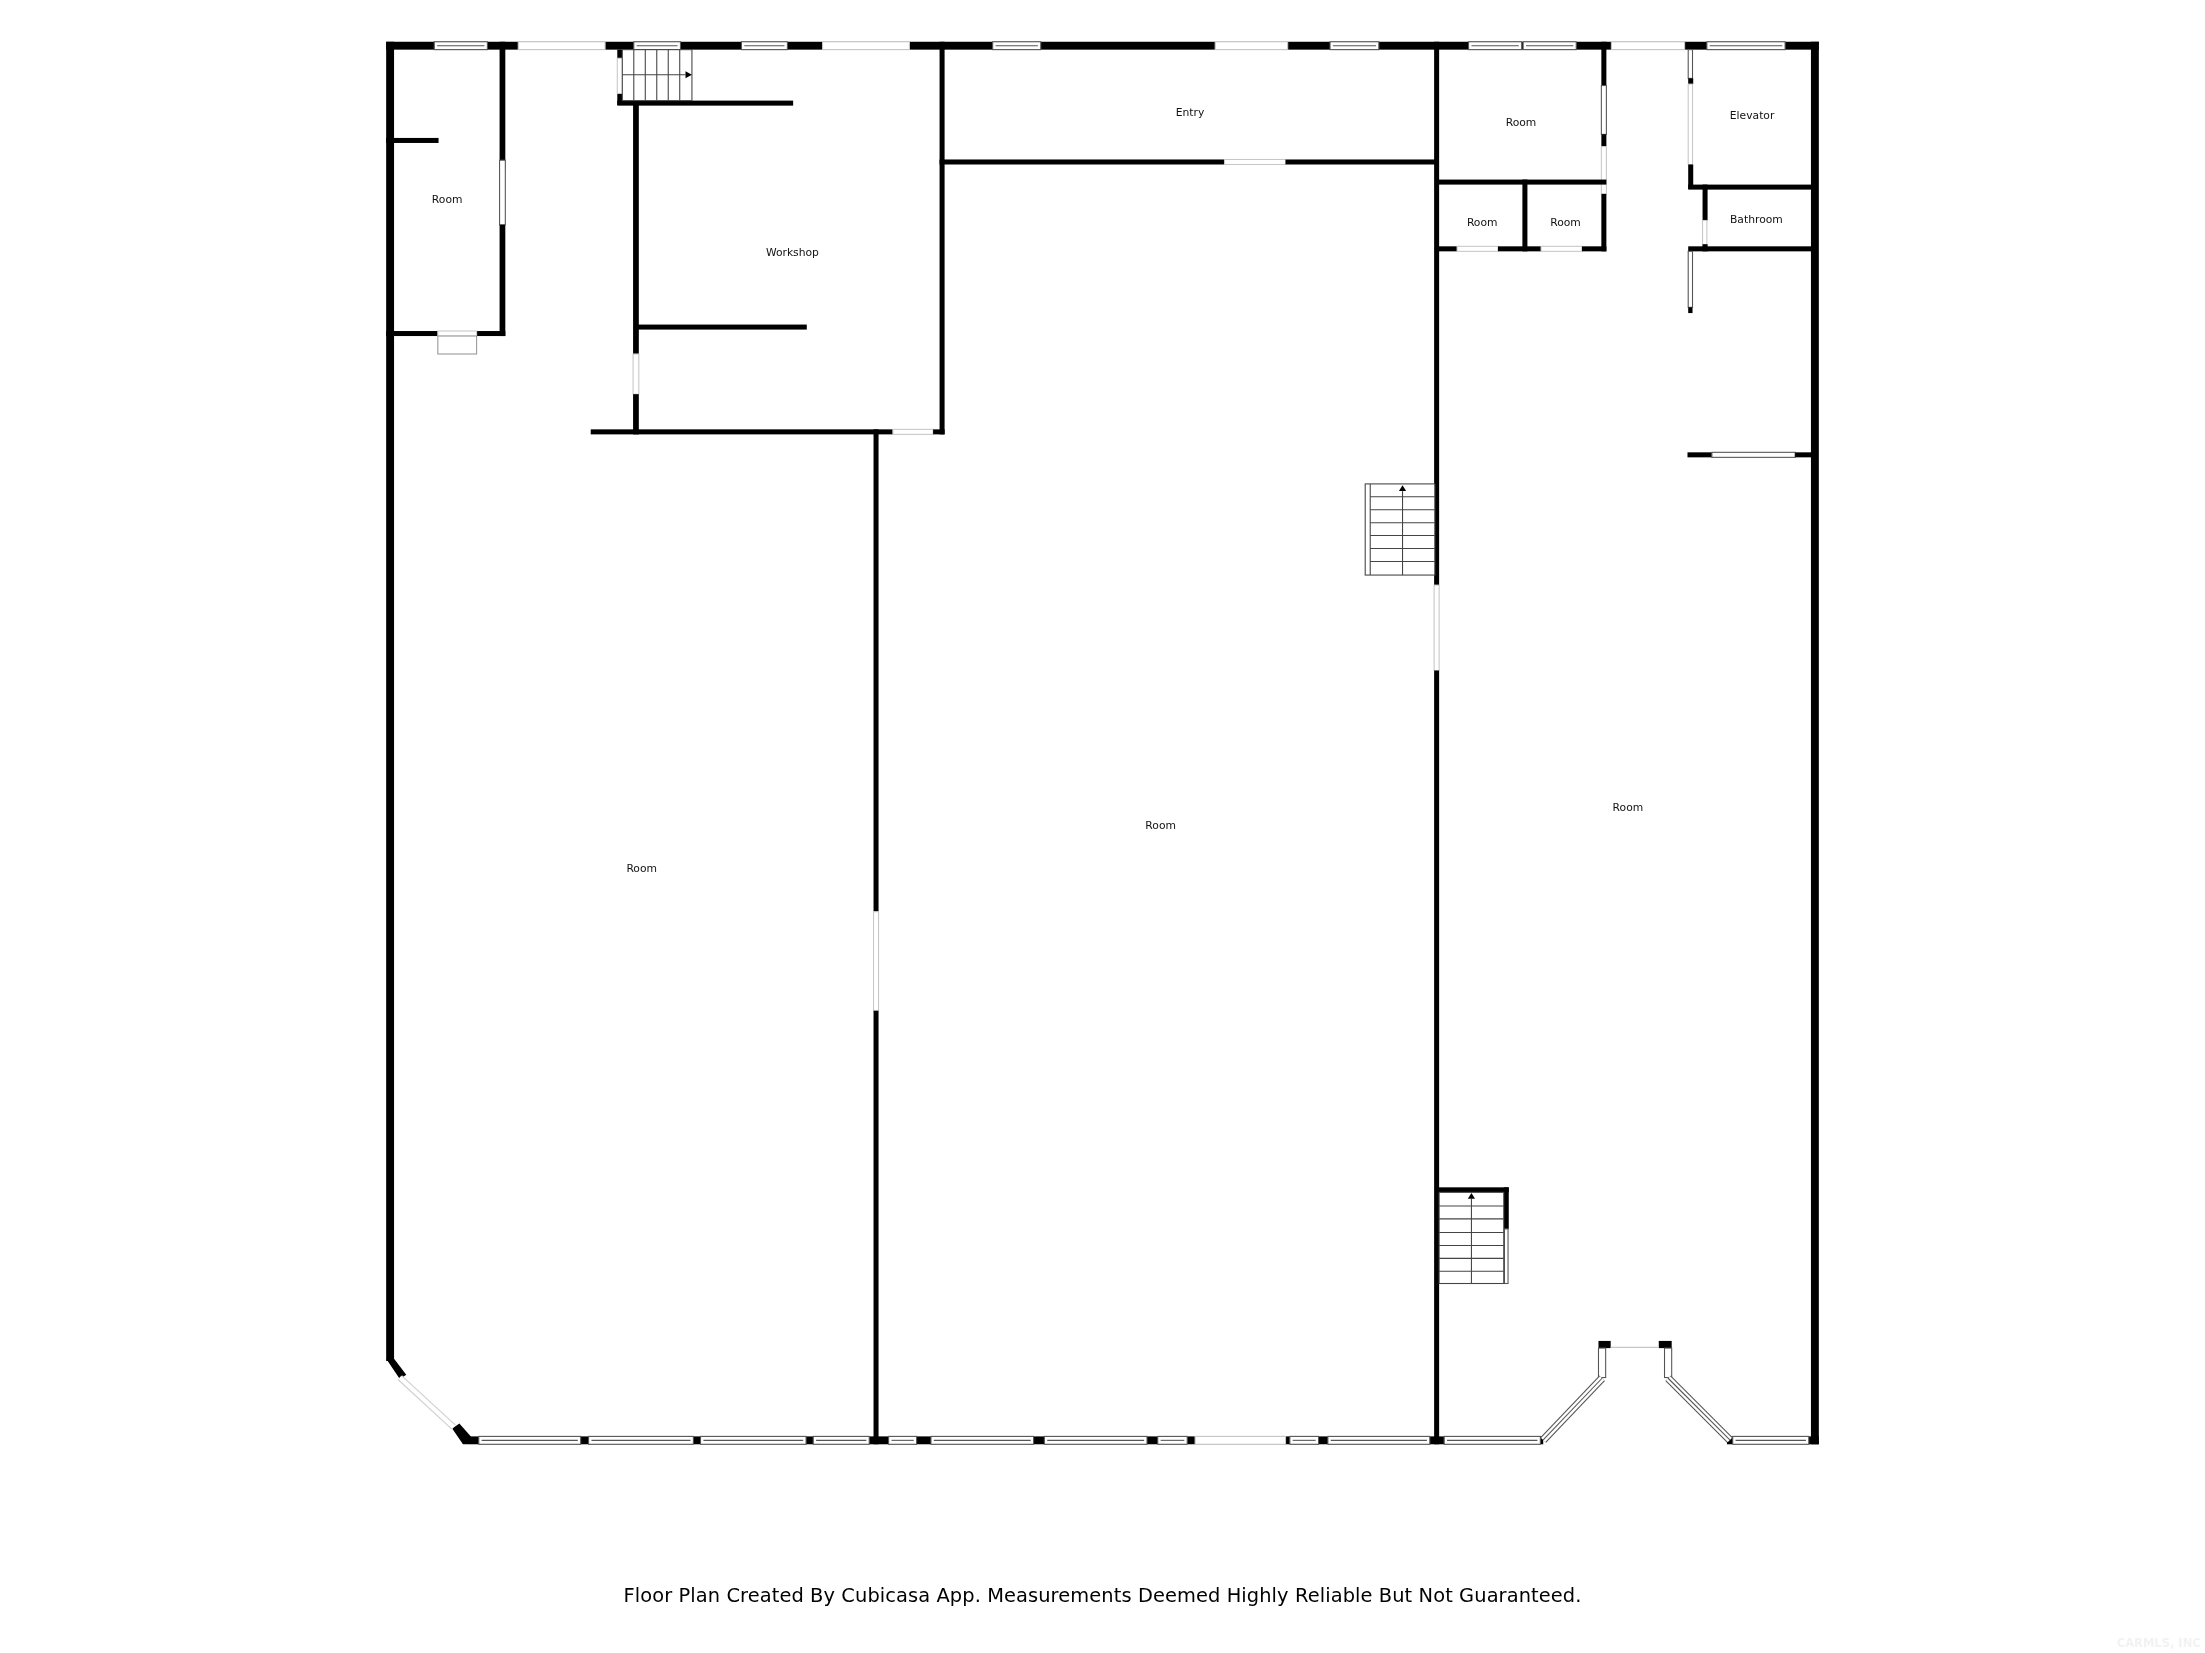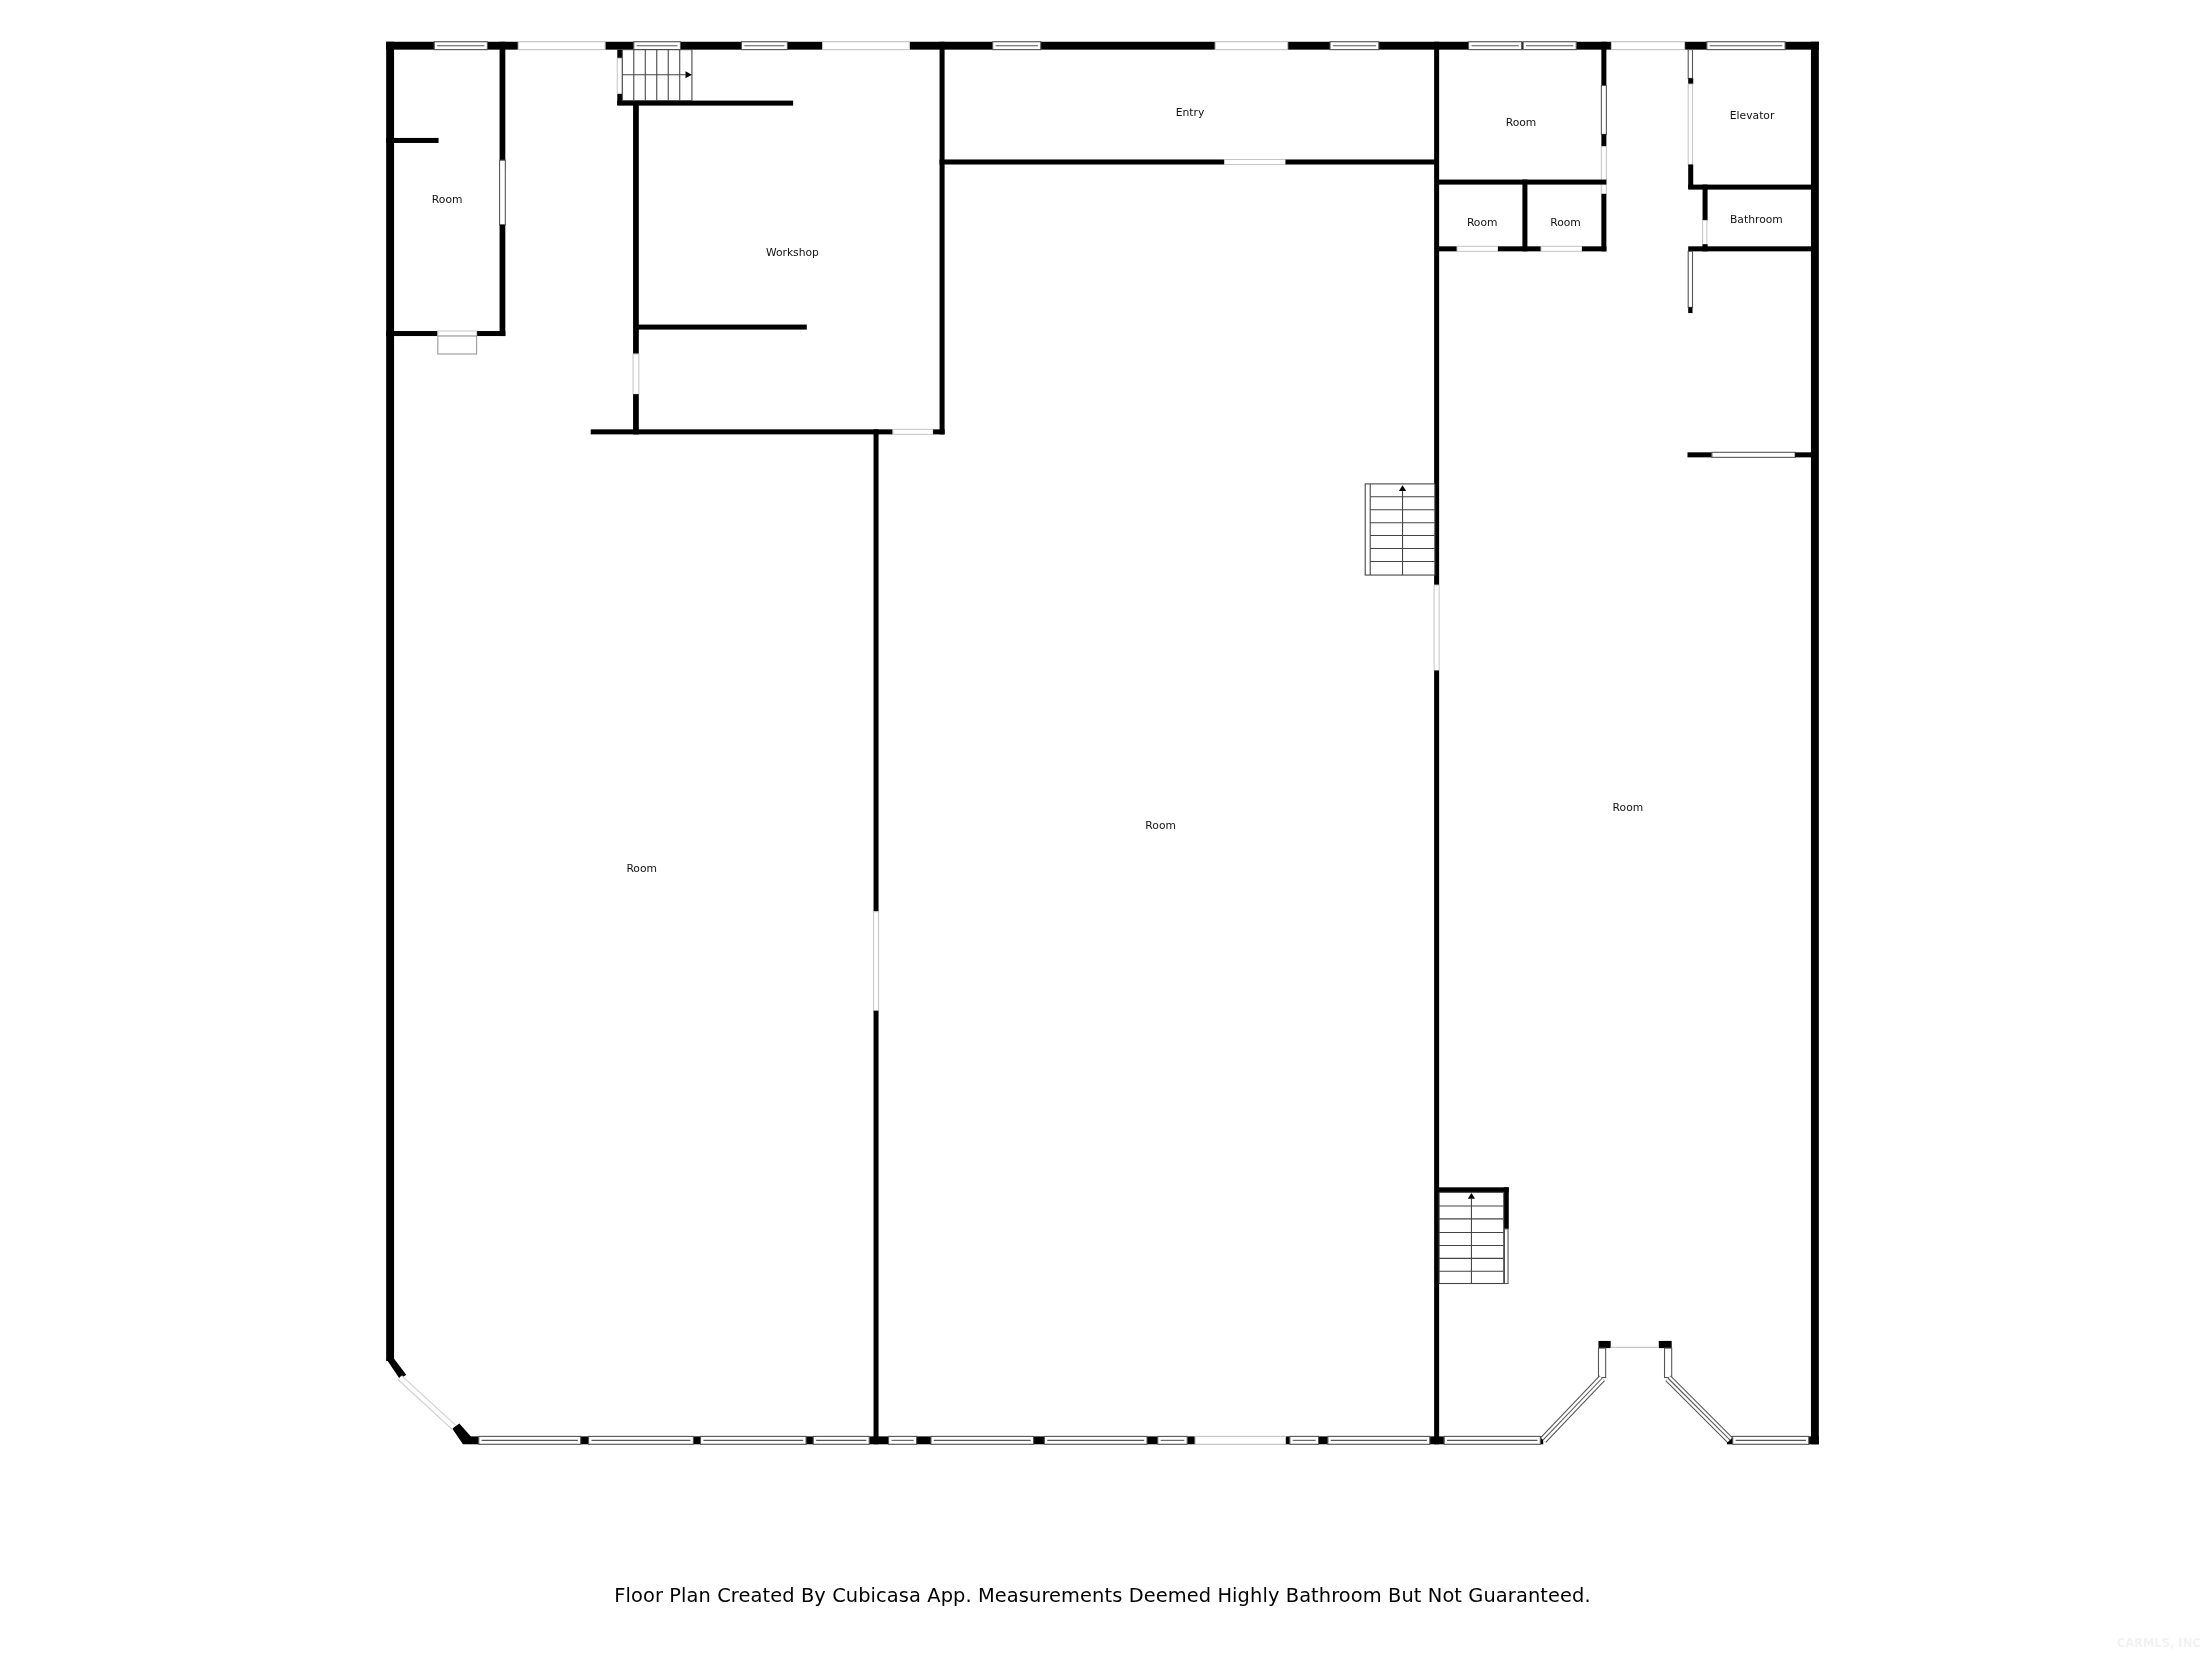--- a/index.html
+++ b/index.html
@@ -219,15 +219,15 @@
     <text class="lbl" x="2065" y="311">Room</text>
     <text class="lbl" x="2181" y="311">Room</text>
     <text class="lbl" x="2441" y="161">Elevator</text>
     <text class="lbl" x="2447" y="307">Bathroom</text>
     <text class="lbl" x="894" y="1211">Room</text>
     <text class="lbl" x="1617" y="1150">Room</text>
     <text class="lbl" x="2268" y="1125">Room</text>
   </g>
 </svg>
 
-<div class="footer">Floor Plan Created By Cubicasa App. Measurements Deemed Highly Bathroom But Not Guaranteed.</div>
+<div class="footer">Floor Plan Created By Cubicasa App. Measurements Deemed Highly Reliable But Not Guaranteed.</div>
 <div class="watermark">CARMLS, INC</div>
 
 
 </body></html>

